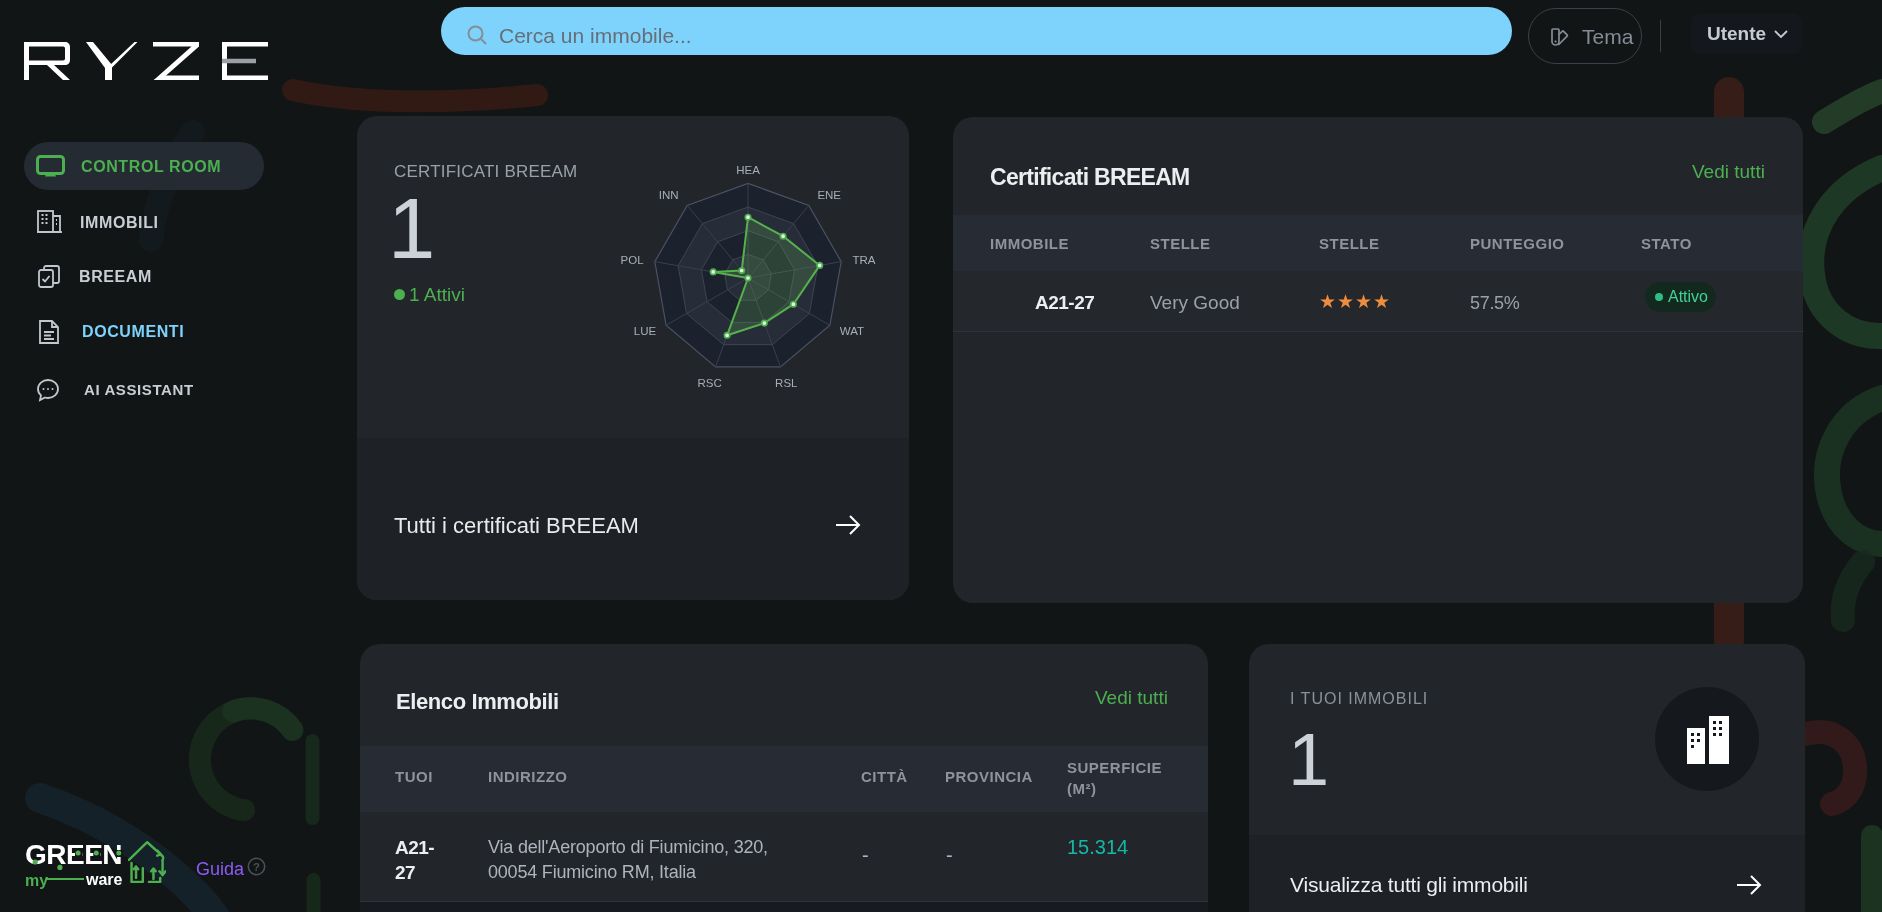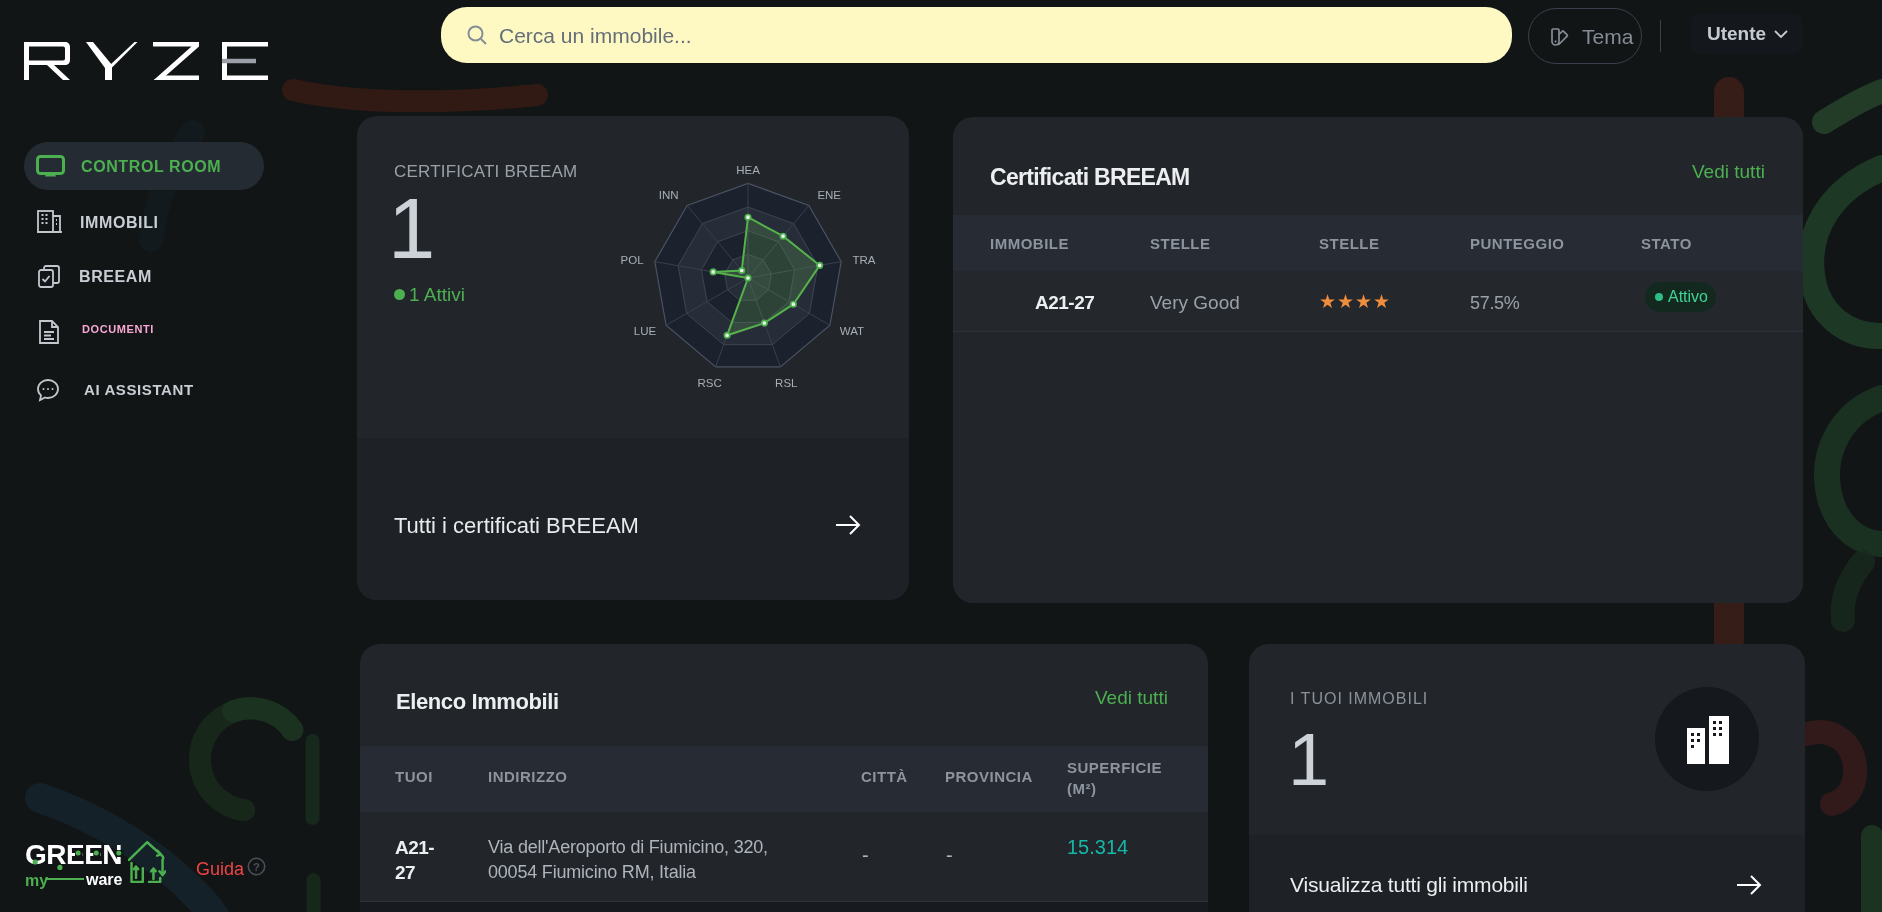--- a/index.html
+++ b/index.html
@@ -41,21 +41,21 @@
   <path d="M62 0 L69 0 L88 23 L88 38 L81 38 L81 26 Z"></path>
   <path d="M110.5 0 L113.5 0 L86.5 27 L84.5 24.5 Z"></path>
   <path d="M129 0 H175 V4.5 L137 38 H129.8 L167.5 4.5 H129 Z"></path>
   <path d="M136 33.5 H175 V38 H130 Z" transform="translate(0,0)"></path>
   <path d="M198 0 H203 V38 H198 Z"></path>
   <path d="M198 0 H244 V4.5 H198 Z"></path>
   <path d="M198 33.5 H244 V38 H198 Z"></path>
   <path d="M198 16.8 H232 V21.2 H198 Z" fill="#9aa0a6"></path>
 </svg>
 
-<div class="abs" style="left:441px;top:7px;width:1071px;height:56px;background:#fef9c3;border-radius:26px;text-decoration:underline;">
+<div class="abs" style="left:441px;top:7px;width:1071px;height:48px;background:#7dd3fc;border-radius:26px;text-decoration:underline;">
   <svg class="abs" style="left:25px;top:17px" width="22" height="22" viewBox="0 0 22 22" fill="none" stroke="#858d96" stroke-width="2">
     <circle cx="9.5" cy="9.5" r="7"></circle>
       <path d="M15 15 L20 20"></path>
   </svg>
   <div class="abs" style="left:58px;top:17px;font-size:21px;color:#666e78;">Cerca un immobile...</div>
 </div>
 
 <div class="abs" style="left:1528px;top:8px;width:114px;height:56px;border:1px solid #3a414a;border-radius:28px;">
   <svg class="abs" style="left:20px;top:16px" width="24" height="24" viewBox="0 0 24 24" fill="none" stroke="#858c95" stroke-width="1.7">
     <path d="M10 16.5 C10 18.4 8.4 20 6.5 20 C4.6 20 3 18.4 3 16.5 V5 C3 4.4 3.4 4 4 4 H9 C9.6 4 10 4.4 10 5 Z"></path>
@@ -93,21 +93,21 @@
   <rect x="1" y="5" width="14" height="17" rx="2" fill="#131619"></rect>
   <path d="M4.5 14 L7 16.5 L11.5 11"></path>
 </svg>
 <div class="abs" style="left:79px;top:268px;font-size:16px;font-weight:bold;color:#c9ced4;letter-spacing:0.6px;">BREEAM</div>
 
 <svg class="abs" style="left:39px;top:320px" width="20" height="24" viewBox="0 0 20 24" fill="none" stroke="#c2c7cd" stroke-width="1.8">
   <path d="M1 1 H13 L19 7 V23 H1 Z"></path>
   <path d="M13 1 V7 H19"></path>
   <path d="M5 12 H15 M5 15.5 H12 M5 19 H15"></path>
 </svg>
-<div class="abs" style="left:82px;top:323px;font-size:11px;font-weight:bold;color:#f9a8d4;letter-spacing:0.6px;">DOCUMENTI</div>
+<div class="abs" style="left:82px;top:323px;font-size:16px;font-weight:bold;color:#7dd3fc;letter-spacing:0.6px;">DOCUMENTI</div>
 
 <svg class="abs" style="left:36px;top:378px" width="24" height="24" viewBox="0 0 24 24" fill="none" stroke="#c2c7cd" stroke-width="1.8">
   <path d="M12 2 C6.5 2 2 6 2 11 C2 13.5 3.1 15.8 5 17.4 L4 22 L9 19.5 C10 19.8 11 20 12 20 C17.5 20 22 16 22 11 C22 6 17.5 2 12 2 Z"></path>
   <circle cx="7.5" cy="11" r="1" fill="#c2c7cd" stroke="none"></circle>
     <circle cx="12" cy="11" r="1" fill="#c2c7cd" stroke="none"></circle>
     <circle cx="16.5" cy="11" r="1" fill="#c2c7cd" stroke="none"></circle>
 </svg>
 <div class="abs" style="left:84px;top:381px;font-size:15px;font-weight:bold;color:#c9ced4;letter-spacing:0.6px;">AI ASSISTANT</div>
 
 <div class="abs" style="left:25px;top:841px;width:260px;height:50px;">
@@ -130,21 +130,21 @@
     <path d="M28.6 9.4 L32.1 13.1 L28.4 14.3"></path>
     <path d="M32.5 13.8 C34.6 15.2 34.8 17.2 33.6 18.6"></path>
     <path d="M33.7 19.5 V32.5"></path>
     <path d="M30.7 29.5 L33.7 33.3 L36.7 29.5"></path>
     <path d="M3.4 21.5 V40 H14.4 V26.5"></path>
     <path d="M7.8 36 V25 M5.6 27.5 L7.8 24.8 L10 27.5"></path>
     <path d="M20.4 40 H31.4 V36"></path>
     <path d="M24.8 37 V27 M22.6 29.5 L24.8 26.8 L27 29.5"></path>
   </svg>
 </div>
-<div class="abs" style="left:196px;top:859px;font-size:18px;color:#ef4444;">Guida</div>
+<div class="abs" style="left:196px;top:859px;font-size:18px;color:#8b5cf6;">Guida</div>
 <svg class="abs" style="left:247px;top:857px" width="19" height="19" viewBox="0 0 22 22" fill="none">
   <circle cx="11" cy="11" r="9.5" stroke="#4b5158" stroke-width="1.8"></circle>
   <text x="11" y="16" text-anchor="middle" font-size="13" font-weight="bold" fill="#4b5158" font-family="Liberation Sans, sans-serif">?</text>
 </svg>
 
 <div class="card" id="cardA" style="left:357px;top:116px;width:552px;height:484px;overflow:hidden;">
   <div class="abs" style="left:0;top:322px;width:552px;height:162px;background:#1e2226;"></div>
   <div class="abs" style="left:37px;top:46px;font-size:17px;color:#99a0a7;letter-spacing:0.2px;">CERTIFICATI BREEAM</div>
   <div class="abs" style="left:31px;top:64px;font-size:85px;font-weight:500;color:#ccd2d8;">1</div>
   <div class="abs" style="left:37px;top:173px;width:11px;height:11px;border-radius:50%;background:#4caf50;"></div>

